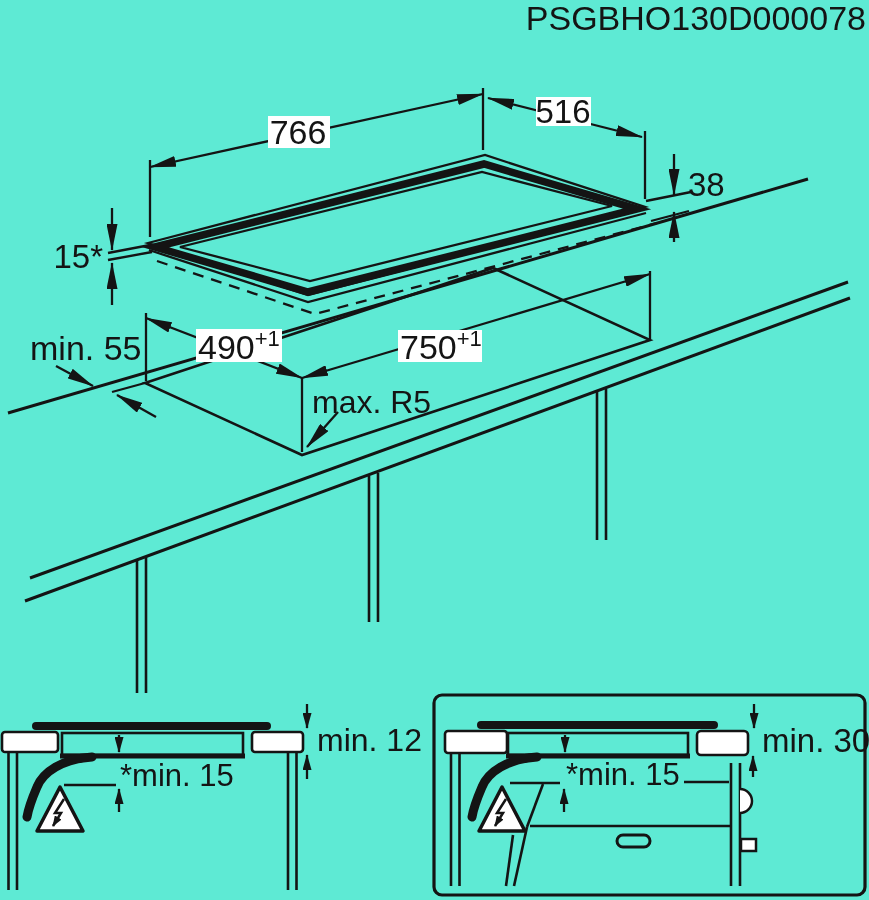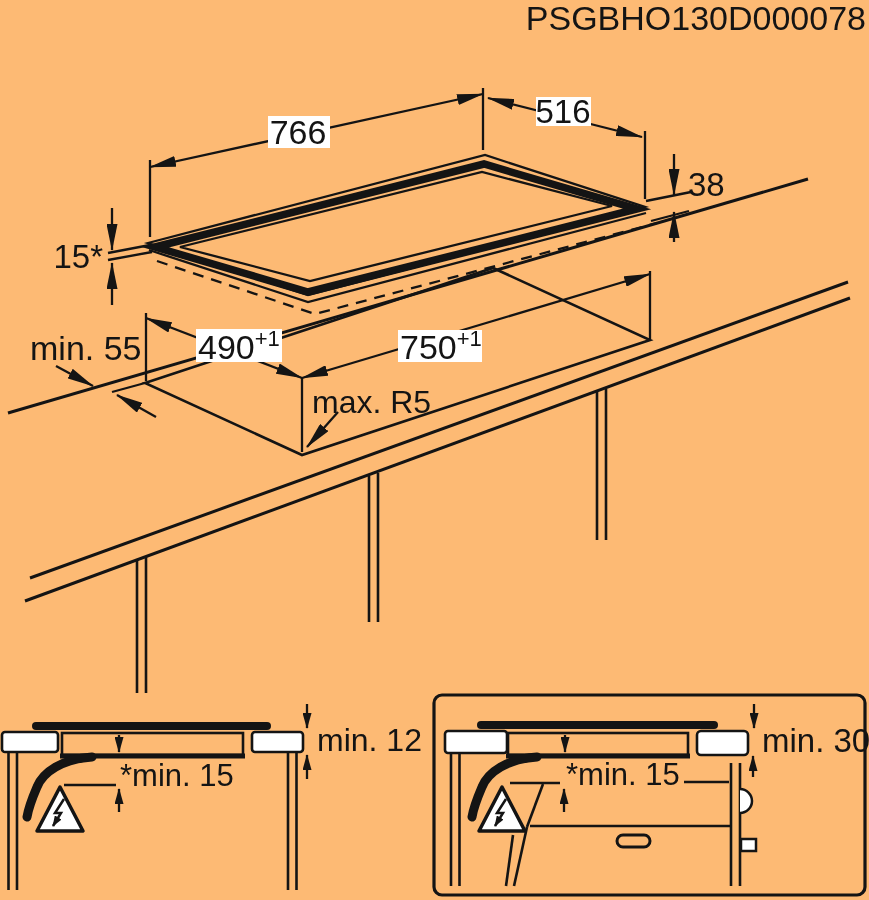--- a/index.html
+++ b/index.html
@@ -1,16 +1,16 @@
 <!DOCTYPE html>
 <html><head>
 <meta charset="utf-8">
 <style>
   html,body{margin:0;padding:0;background:#ffffff;}
-  .stage{position:relative;width:869px;height:900px;background:#fdba74;overflow:hidden;}
+  .stage{position:relative;width:869px;height:900px;background:#5eead4;overflow:hidden;}
   svg{display:block;}
   .t{font-family:"Liberation Sans","DejaVu Sans",sans-serif;fill:#141414;}
   .f34{font-size:34px;}
   .f33{font-size:33px;}
   .f32{font-size:32px;}
   .f31{font-size:31px;}
   .sup{font-size:22px;}
   .ln{stroke:#141414;stroke-width:3;fill:none;}
   .ln2{stroke:#141414;stroke-width:2.3;fill:none;}
   .ln25{stroke:#141414;stroke-width:2.6;fill:none;}

